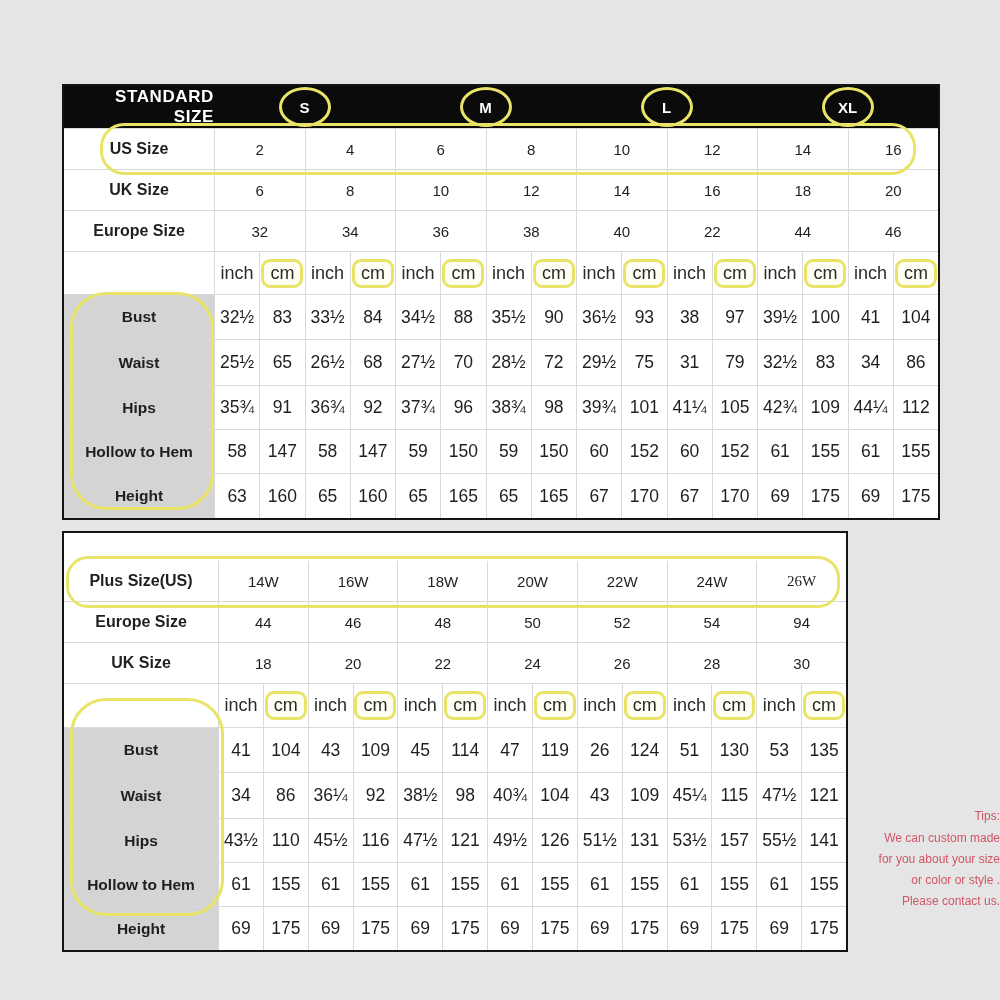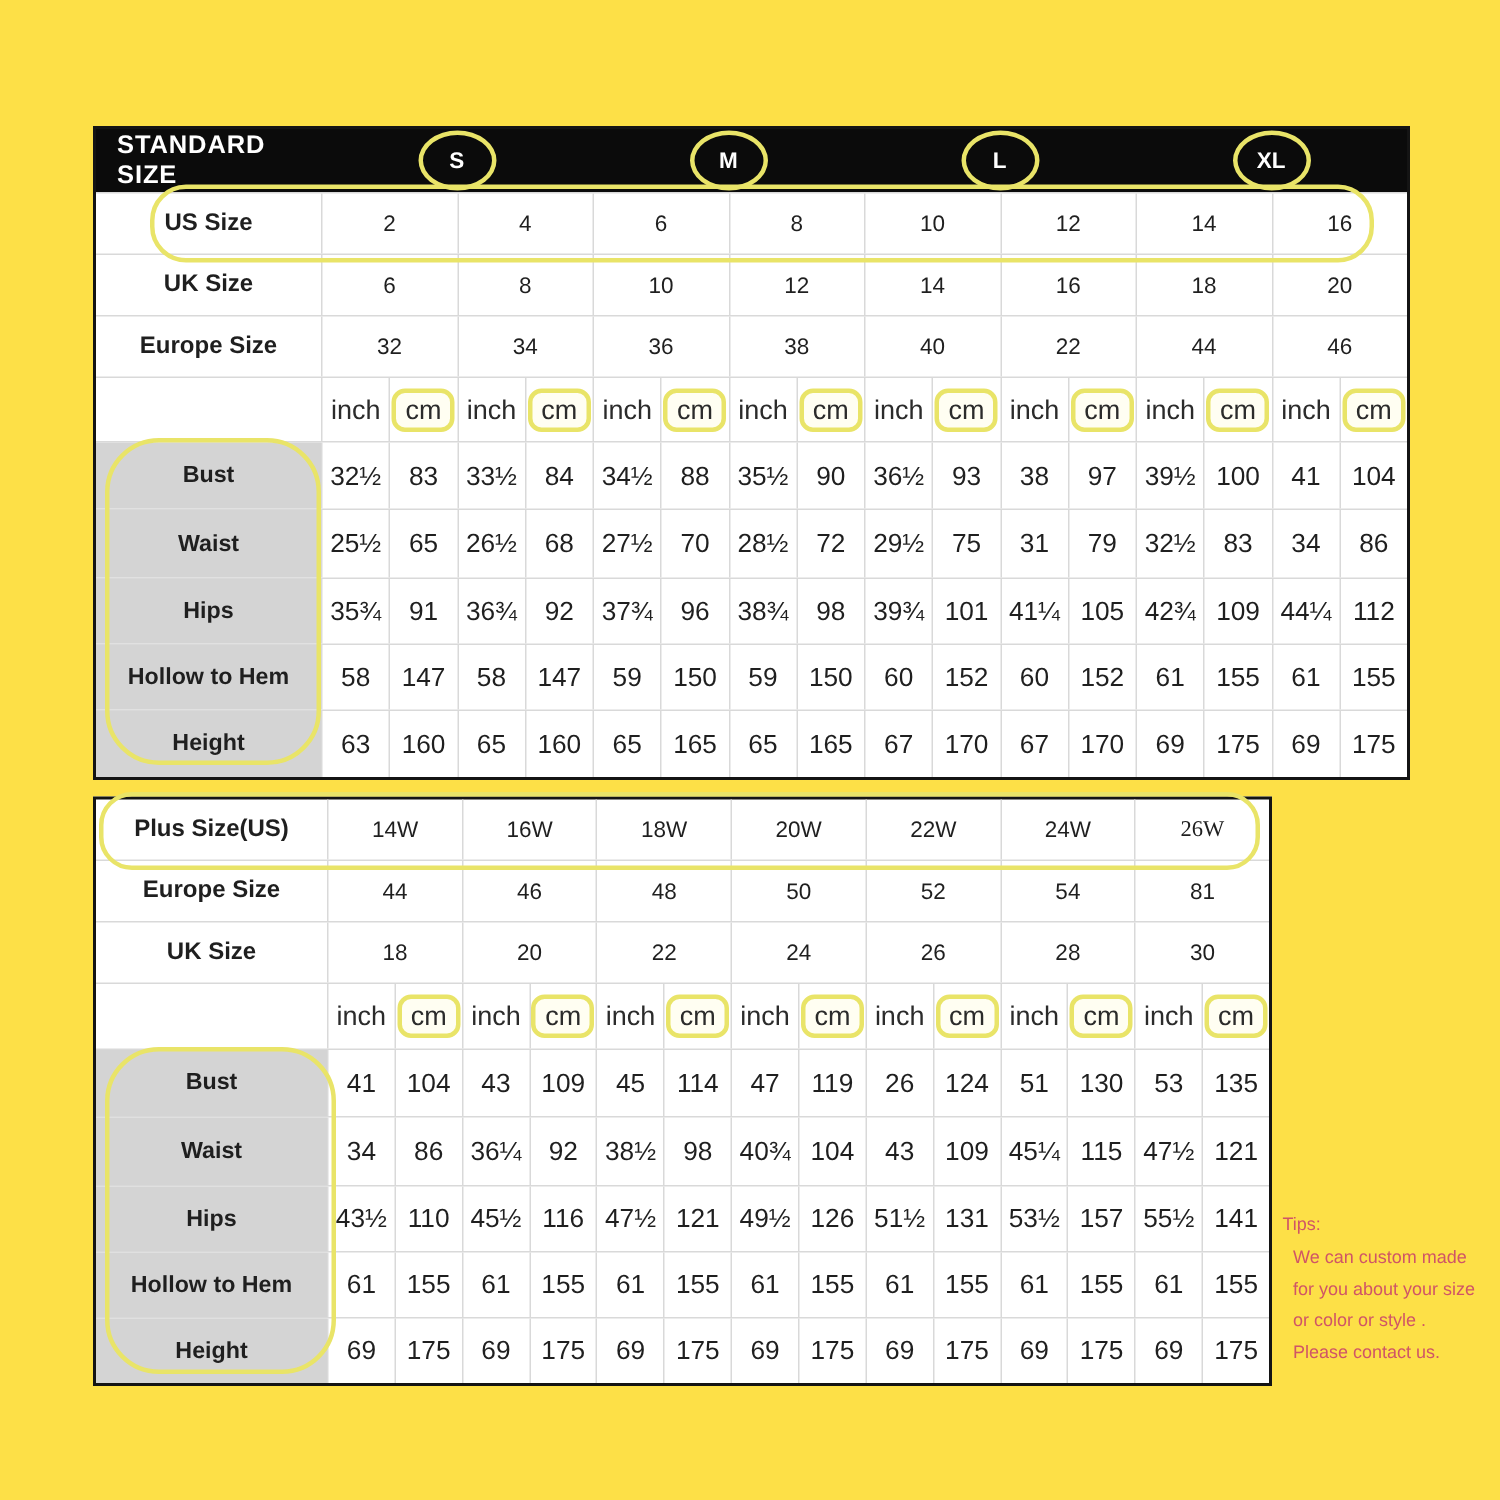--- a/index.html
+++ b/index.html
@@ -5,22 +5,22 @@
   :root{
     --yellow:#e9e468;
     --header-bg:#0b0b0b;
     --label-bg:#d4d4d4;
     --tips:#d05566;
     --border:#d9d9d9;
     --ink:#1f1f1f;
   }
   html,body{margin:0;padding:0;background:#fff;}
   .canvas{
-    position:relative;width:1000px;height:1000px;background:#fde047;
-    font-family:"Liberation Sans",sans-serif;color:var(--ink);overflow:hidden;
+    position:relative;width:1000px;height:1000px;background:#e5e5e5;
+    font-family:"Liberation Sans",sans-serif;color:var(--ink);overflow:hidden;text-align:right;
   }
   .size-table{position:absolute;background:#fff;border:2px solid #141414;}
   #standard-table{left:62px;top:84px;width:874px;}
   #plus-table{left:62px;top:531px;width:782px;}
 
   .t-row{display:grid;position:relative;align-items:stretch;}
   #standard-table .t-row{grid-template-columns:150px repeat(16,1fr);}
   #standard-table .header-row{grid-template-columns:150px repeat(4,1fr);}
   #plus-table .t-row{grid-template-columns:154px repeat(14,1fr);}
   .t-row + .t-row{border-top:1px solid var(--border);}
@@ -235,40 +235,40 @@
         <div class="cell meas-val">67</div>
         <div class="cell meas-val">170</div>
         <div class="cell meas-val">69</div>
         <div class="cell meas-val">175</div>
         <div class="cell meas-val">69</div>
         <div class="cell meas-val">175</div>
       </div>
       <div class="label-highlight"></div>
     </section>
   <section class="size-table" id="plus-table">
-      <div class="t-row" style="height: 40px;">
+      <div class="t-row" style="height: 40px; margin-top: 28px;">
         <div class="cell row-label">Plus Size(US)</div>
         <div class="cell size-val" style="grid-column: span 2;">14W</div>
         <div class="cell size-val" style="grid-column: span 2;">16W</div>
         <div class="cell size-val" style="grid-column: span 2;">18W</div>
         <div class="cell size-val" style="grid-column: span 2;">20W</div>
         <div class="cell size-val" style="grid-column: span 2;">22W</div>
         <div class="cell size-val" style="grid-column: span 2;">24W</div>
         <div class="cell size-val" style="grid-column: span 2; font-family: Liberation Serif, serif;">26W</div>
         <div class="row-highlight"></div>
       </div>
       <div class="t-row" style="height: 40px;">
         <div class="cell row-label">Europe Size</div>
         <div class="cell size-val" style="grid-column: span 2;">44</div>
         <div class="cell size-val" style="grid-column: span 2;">46</div>
         <div class="cell size-val" style="grid-column: span 2;">48</div>
         <div class="cell size-val" style="grid-column: span 2;">50</div>
         <div class="cell size-val" style="grid-column: span 2;">52</div>
         <div class="cell size-val" style="grid-column: span 2;">54</div>
-        <div class="cell size-val" style="grid-column: span 2;">81</div>
+        <div class="cell size-val" style="grid-column: span 2;">94</div>
       </div>
       <div class="t-row" style="height: 40px;">
         <div class="cell row-label">UK Size</div>
         <div class="cell size-val" style="grid-column: span 2;">18</div>
         <div class="cell size-val" style="grid-column: span 2;">20</div>
         <div class="cell size-val" style="grid-column: span 2;">22</div>
         <div class="cell size-val" style="grid-column: span 2;">24</div>
         <div class="cell size-val" style="grid-column: span 2;">26</div>
         <div class="cell size-val" style="grid-column: span 2;">28</div>
         <div class="cell size-val" style="grid-column: span 2;">30</div>

